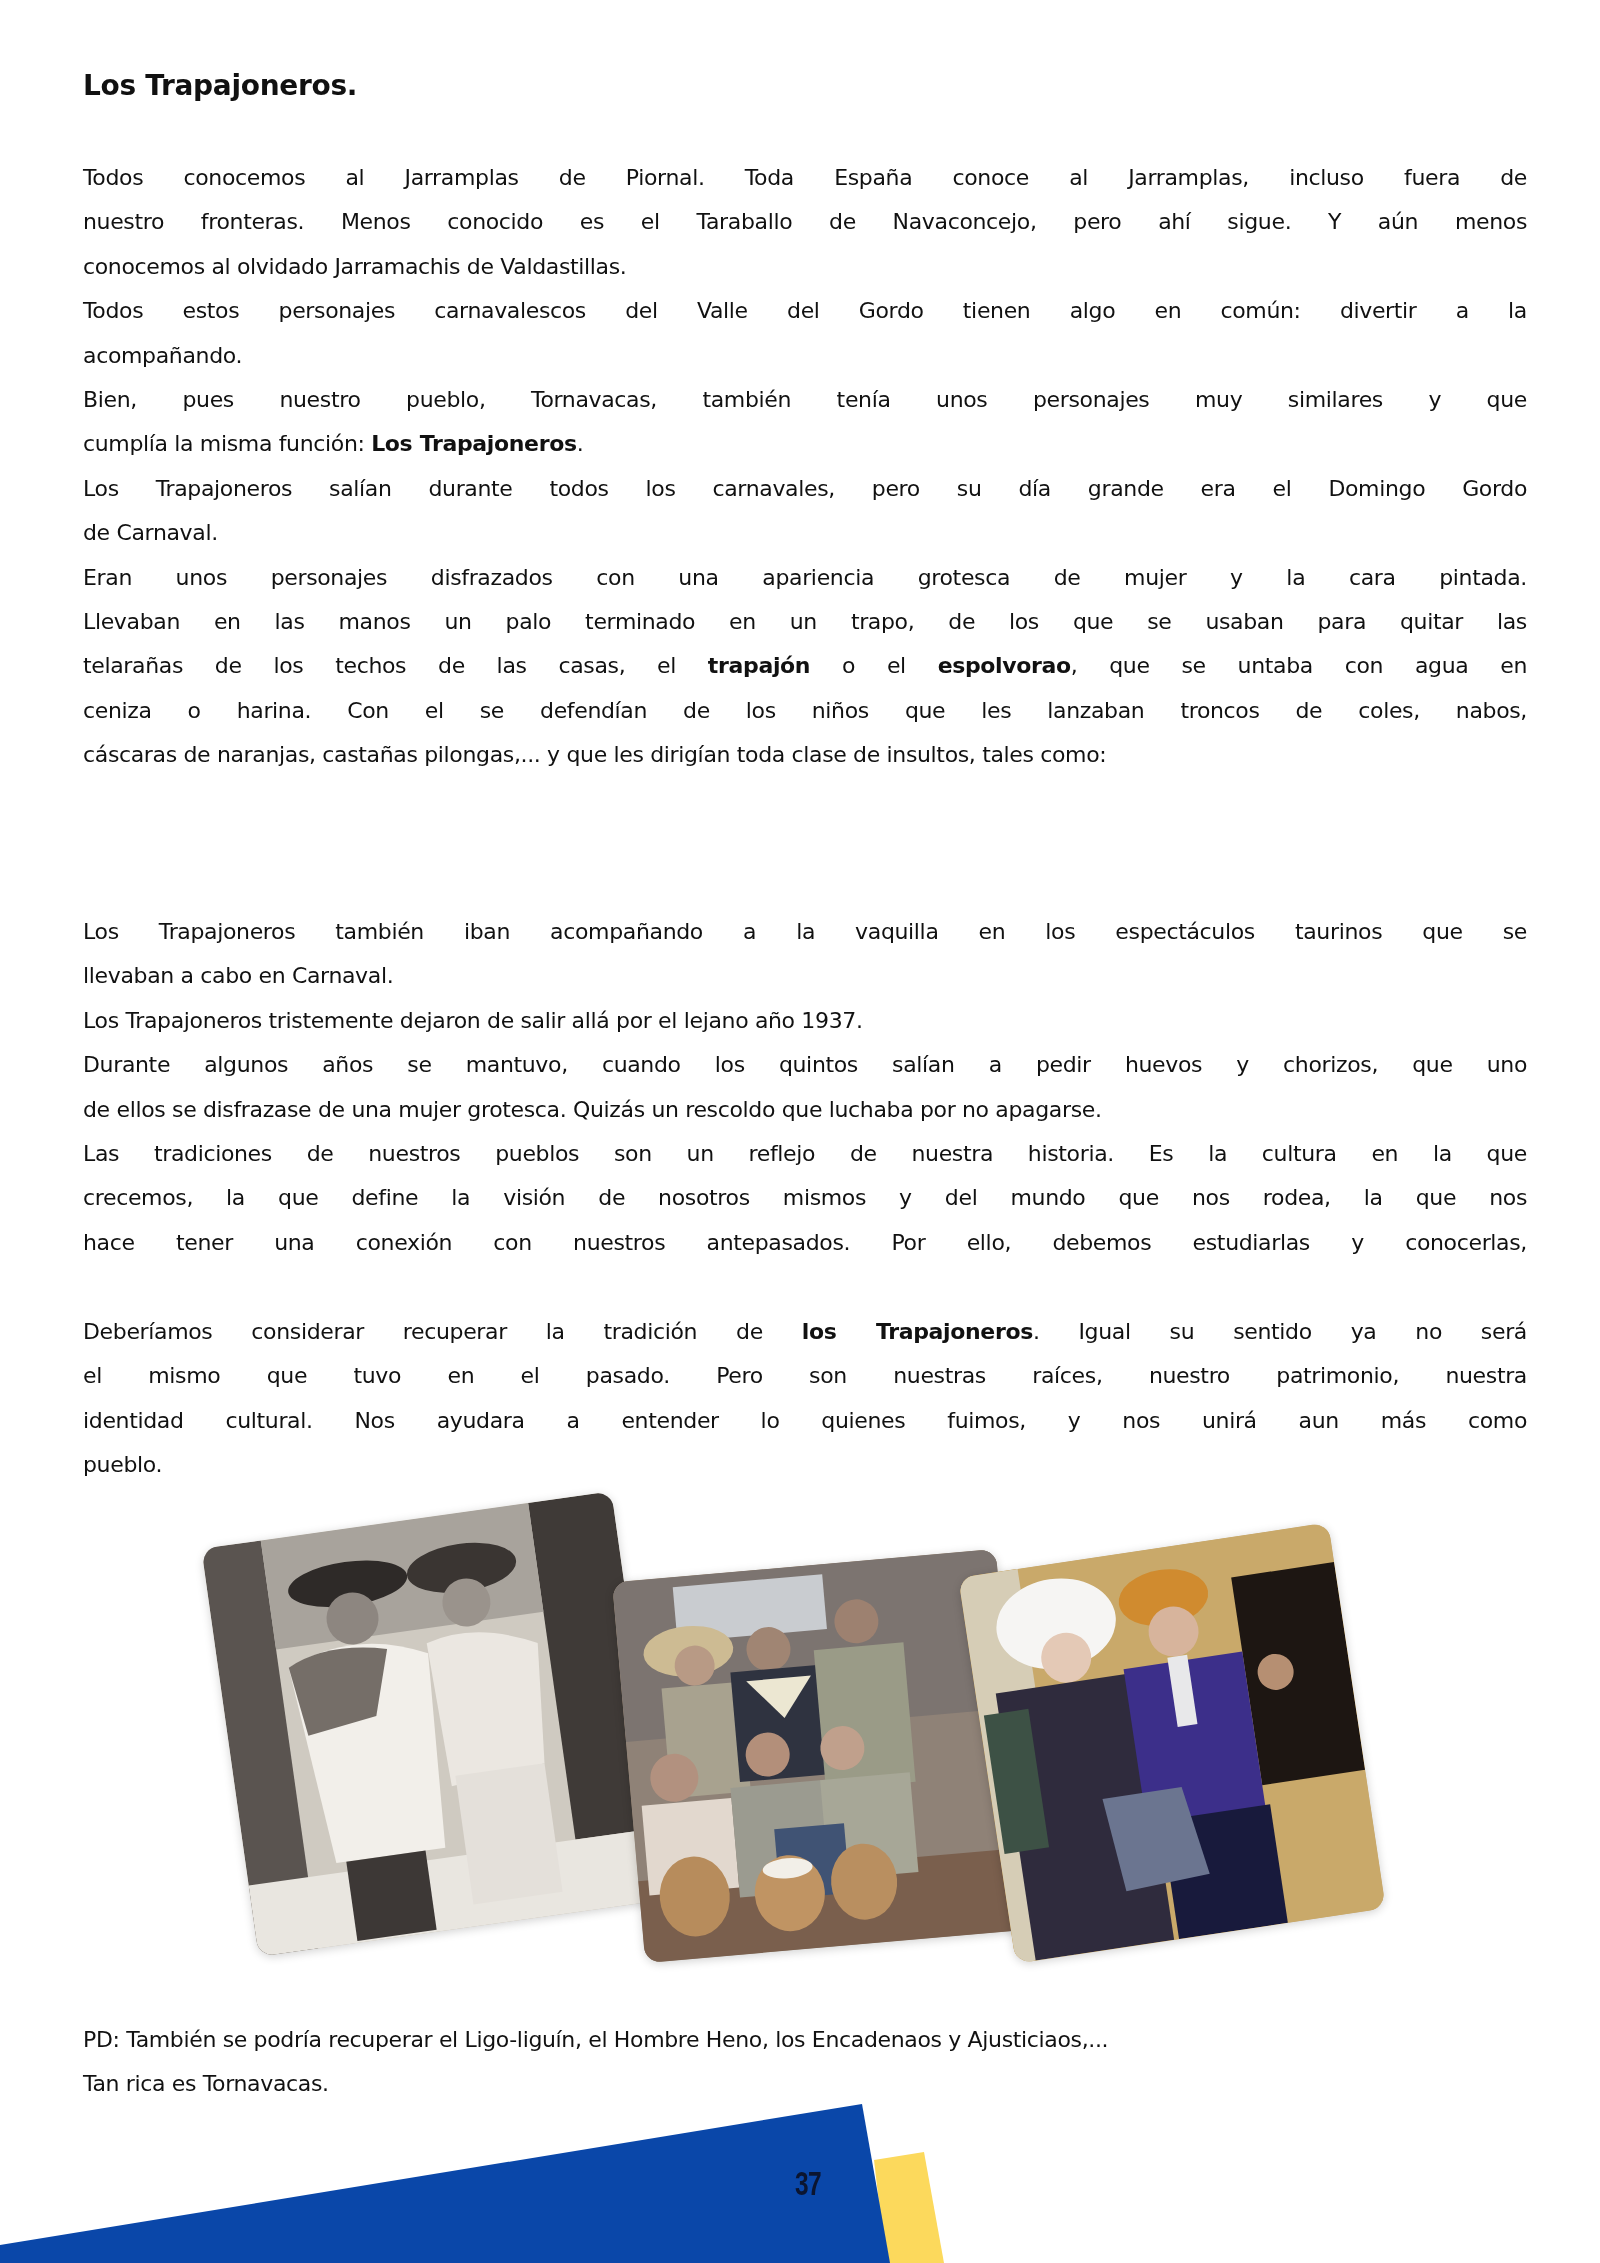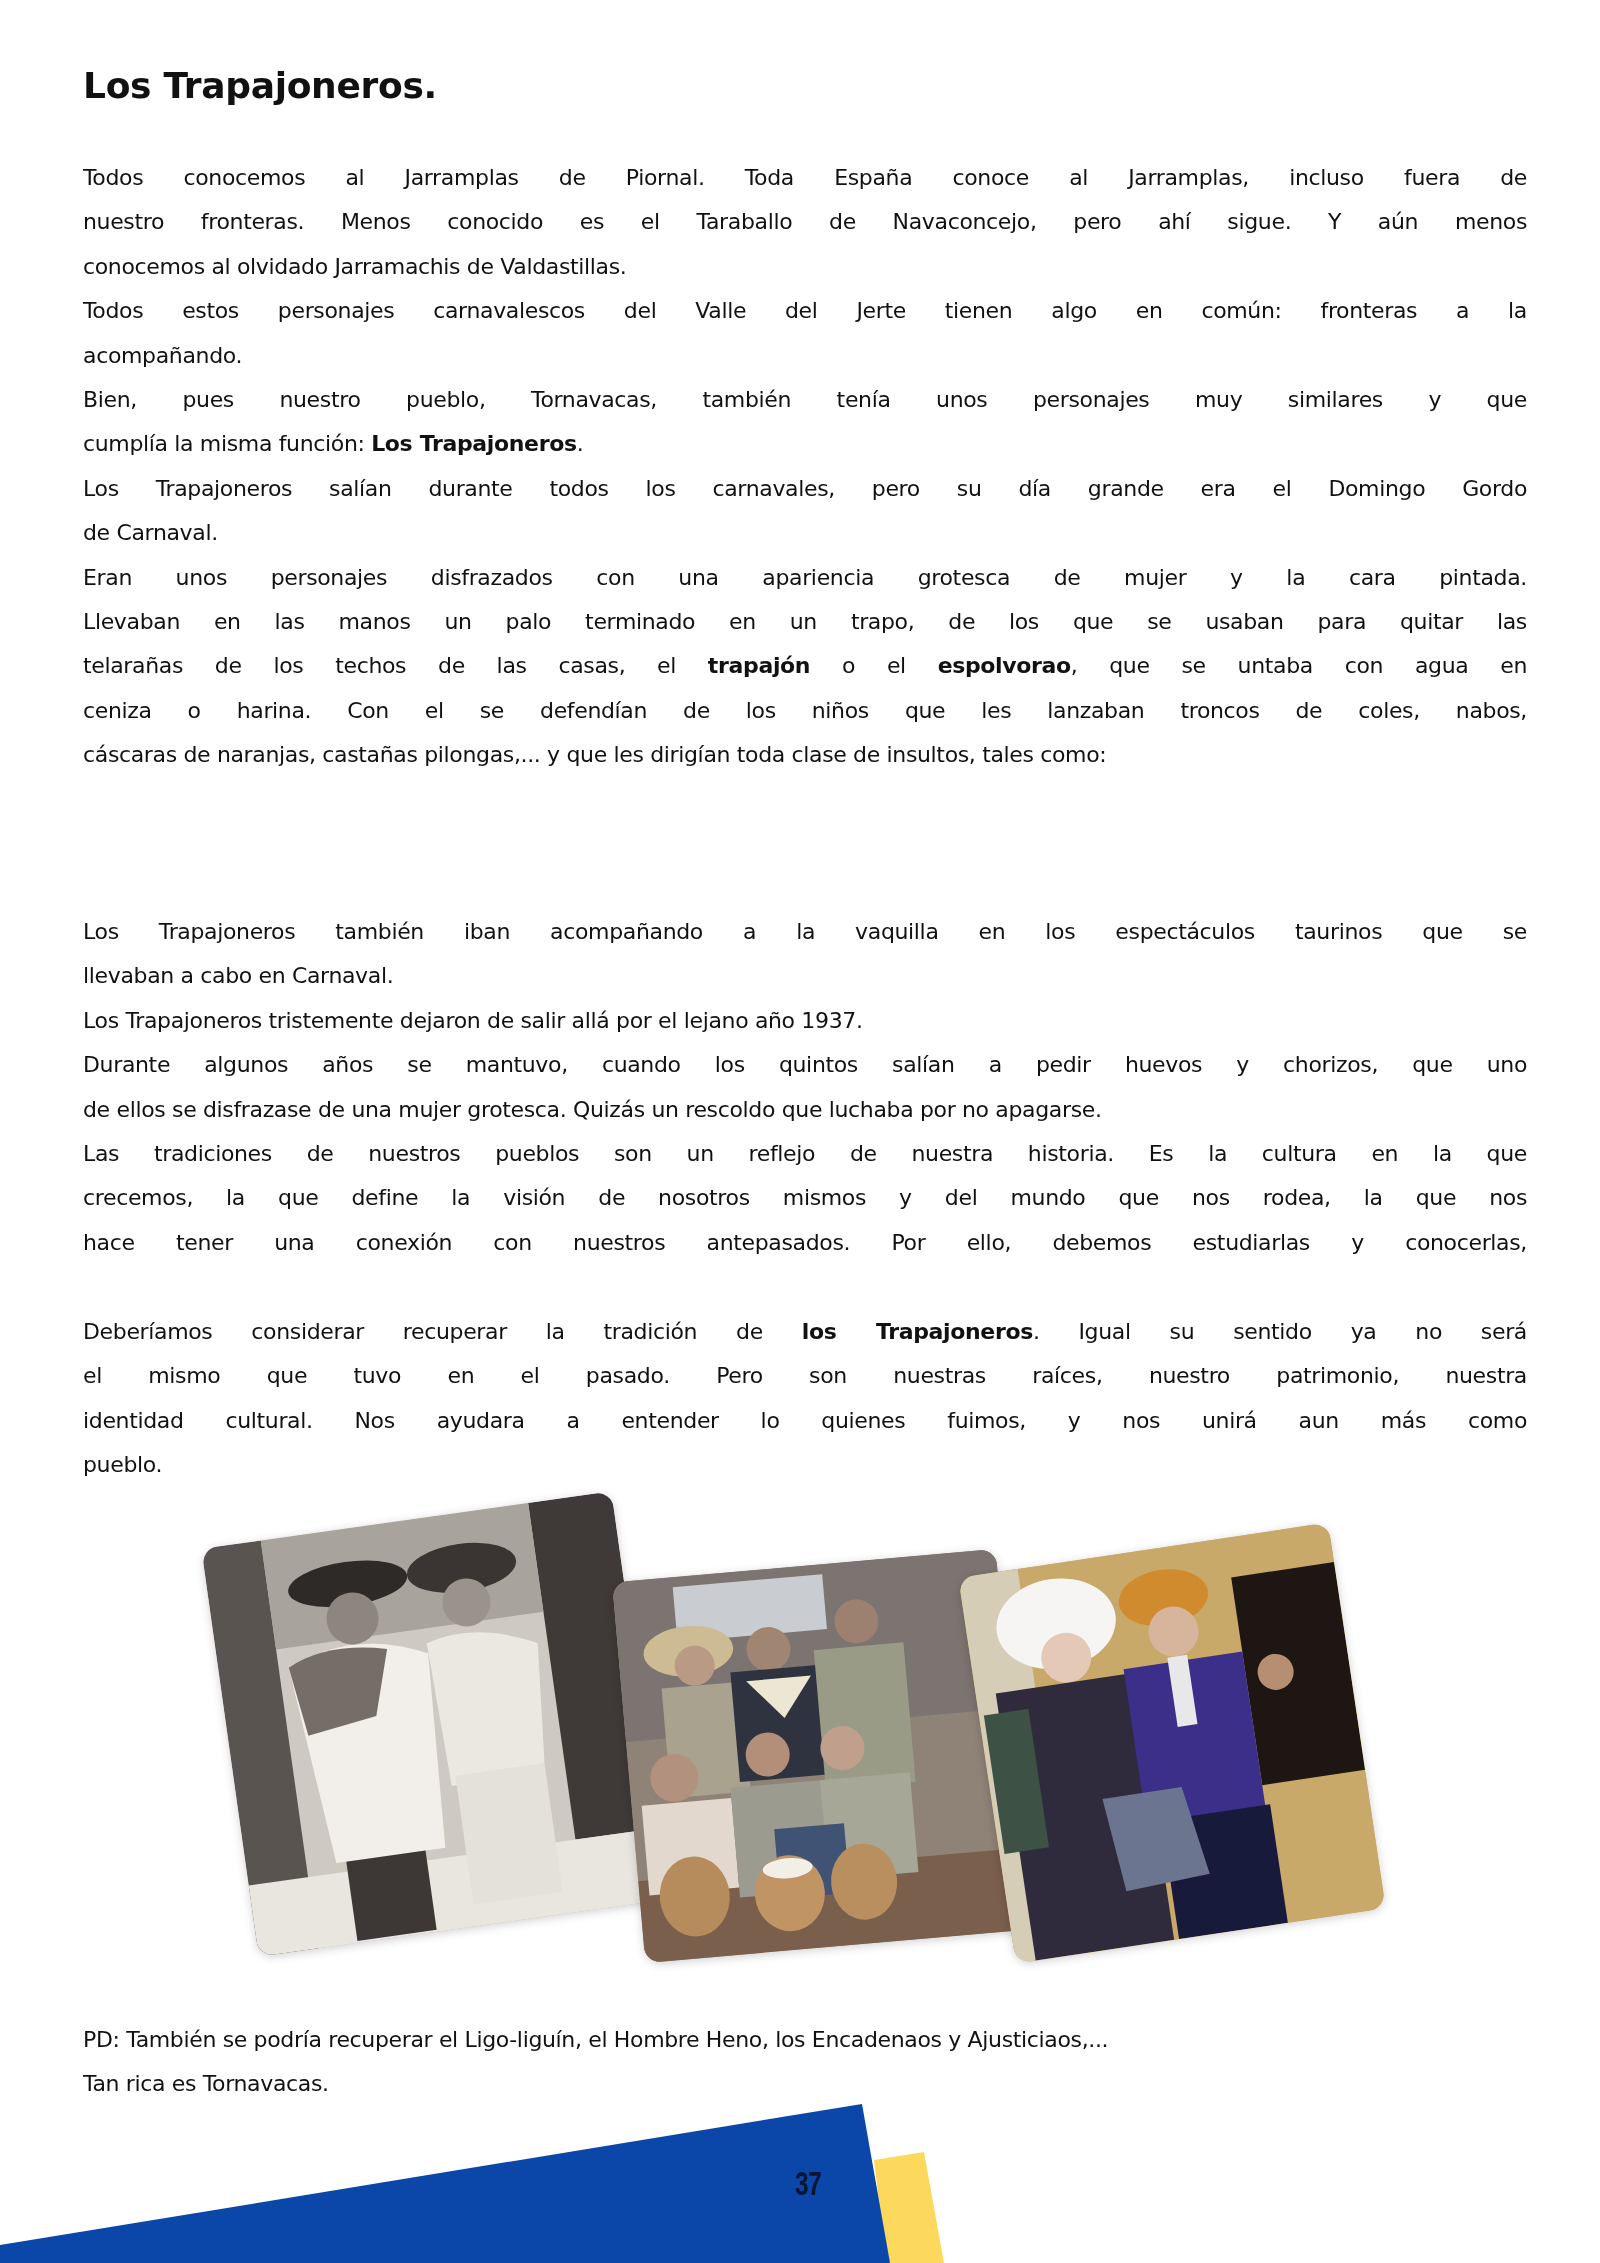--- a/index.html
+++ b/index.html
@@ -1,20 +1,20 @@
 <!DOCTYPE html>
 <html><head>
 <meta charset="utf-8">
 <style>
   html, body { margin: 0; padding: 0; background: #ffffff; }
   body { width: 1600px; height: 2263px; position: relative; overflow: hidden;
          font-family: "DejaVu Sans", sans-serif; color: #111111; }
   .page { position: absolute; left: 0; top: 0; width: 1600px; height: 2263px; }
 
-  .title { position: absolute; left: 83px; top: 64px; font-size: 36px; font-weight: bold;
+  .title { position: absolute; left: 83px; top: 64px; font-size: 28px; font-weight: bold;
            line-height: 44px; letter-spacing: -0.3px; white-space: nowrap; }
 
   .text-block { position: absolute; left: 83px; width: 1444px; font-size: 22px; letter-spacing: -0.35px; }
   .line { display: block; height: 44.4px; line-height: 44.4px; white-space: nowrap;
           text-align: justify; text-align-last: justify; overflow: visible; }
   .line.last { text-align: center; text-align-last: left; }
   .line .b { font-weight: bold; }
   .italic { font-style: italic; }
 
   .photos { position: absolute; left: 0; top: 0; width: 1600px; height: 2263px; pointer-events: none; }
@@ -31,21 +31,21 @@
 <body>
 
 <div class="page">
 
   <div class="title">Los Trapajoneros.</div>
 
   <div class="text-block" style="top:156px;">
     <span class="line"><span>Todos conocemos al Jarramplas de Piornal. Toda España conoce al Jarramplas, incluso fuera de</span></span>
     <span class="line"><span>nuestro fronteras. Menos conocido es el Taraballo de Navaconcejo, pero ahí sigue. Y aún menos</span></span>
     <span class="line last"><span>conocemos al olvidado Jarramachis de Valdastillas.</span></span>
-    <span class="line"><span>Todos estos personajes carnavalescos del Valle del Jerte tienen algo en común: fronteras a la</span></span>
+    <span class="line"><span>Todos estos personajes carnavalescos del Valle del Gordo tienen algo en común: divertir a la</span></span>
     <span class="line last"><span>acompañando.</span></span>
     <span class="line"><span>Bien, pues nuestro pueblo, Tornavacas, también tenía unos personajes muy similares y que</span></span>
     <span class="line last"><span>cumplía la misma función: </span><span class="b">Los Trapajoneros</span><span>.</span></span>
     <span class="line"><span>Los Trapajoneros salían durante todos los carnavales, pero su día grande era el Domingo Gordo</span></span>
     <span class="line last"><span>de Carnaval.</span></span>
     <span class="line"><span>Eran unos personajes disfrazados con una apariencia grotesca de mujer y la cara pintada.</span></span>
     <span class="line"><span>Llevaban en las manos un palo terminado en un trapo, de los que se usaban para quitar las</span></span>
     <span class="line"><span>telarañas de los techos de las casas, el </span><span class="b">trapajón</span><span> o el </span><span class="b">espolvorao</span><span>, que se untaba con agua en</span></span>
     <span class="line"><span>ceniza o harina. Con el se defendían de los niños que les lanzaban troncos de coles, nabos,</span></span>
     <span class="line last"><span>cáscaras de naranjas, castañas pilongas,... y que les dirigían toda clase de insultos, tales como:</span></span>

